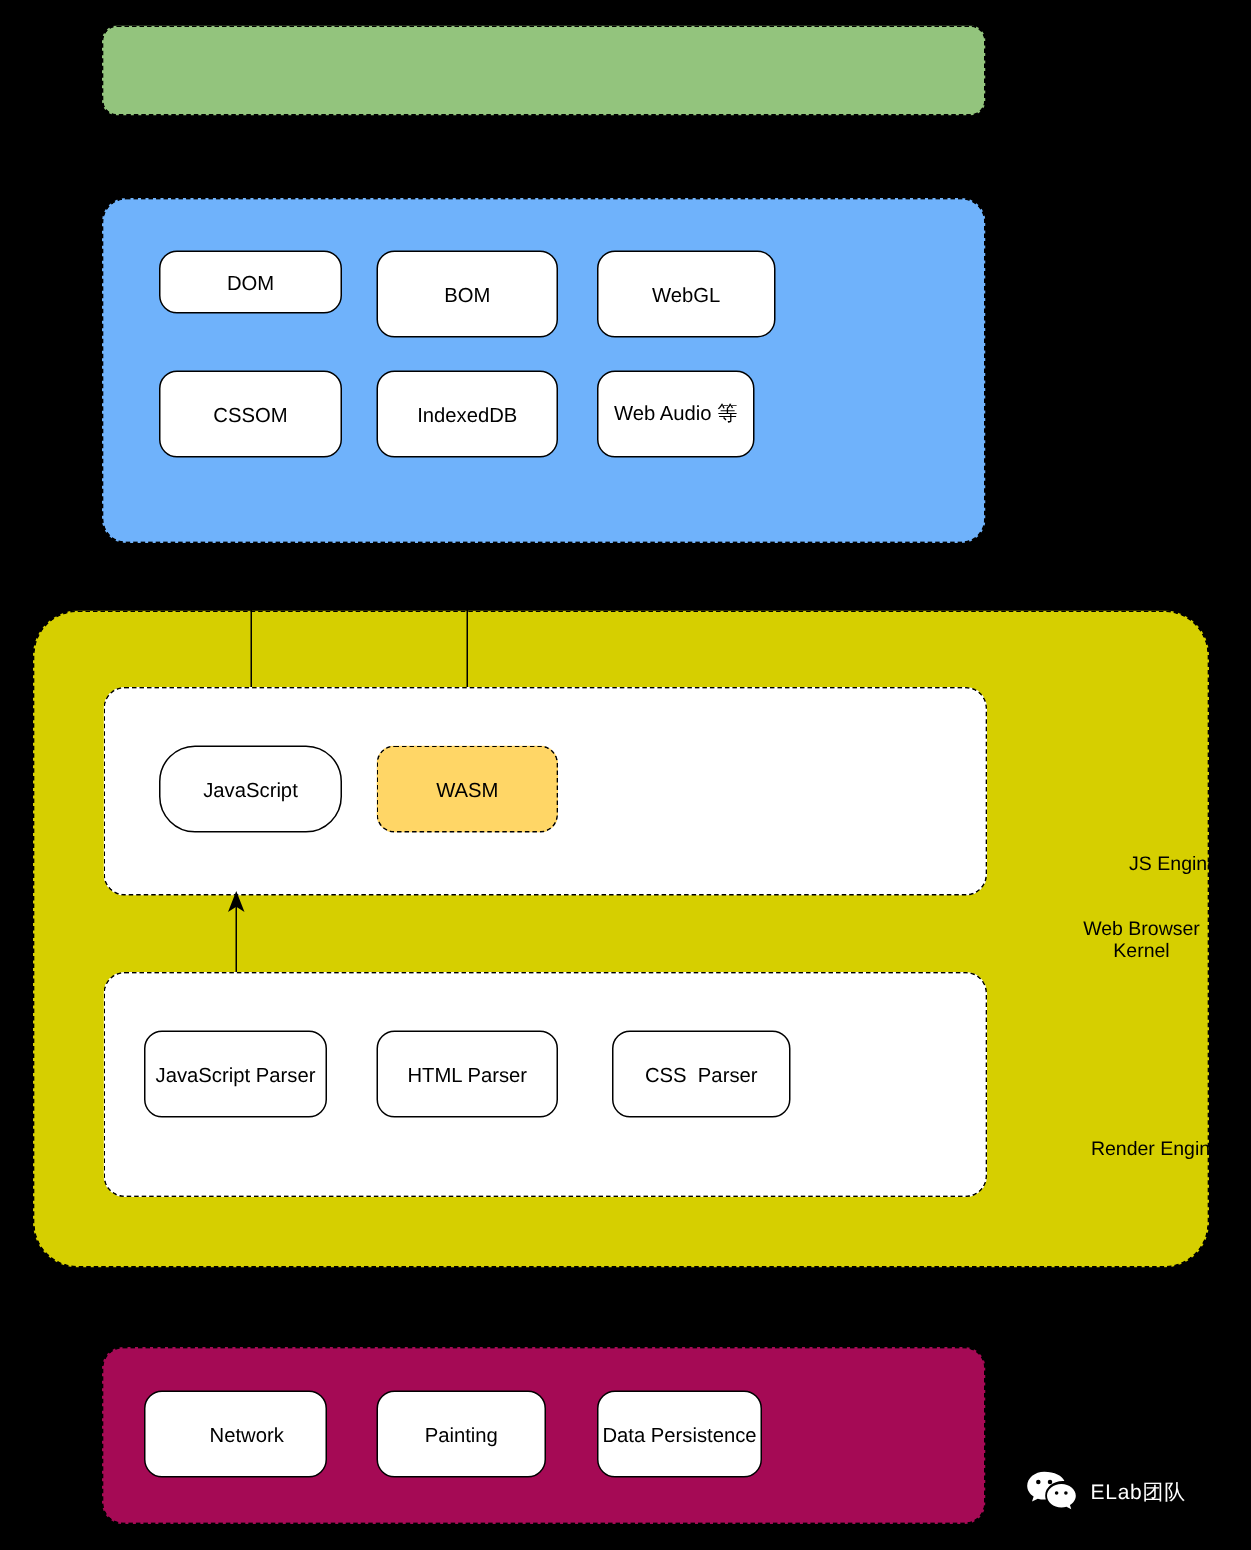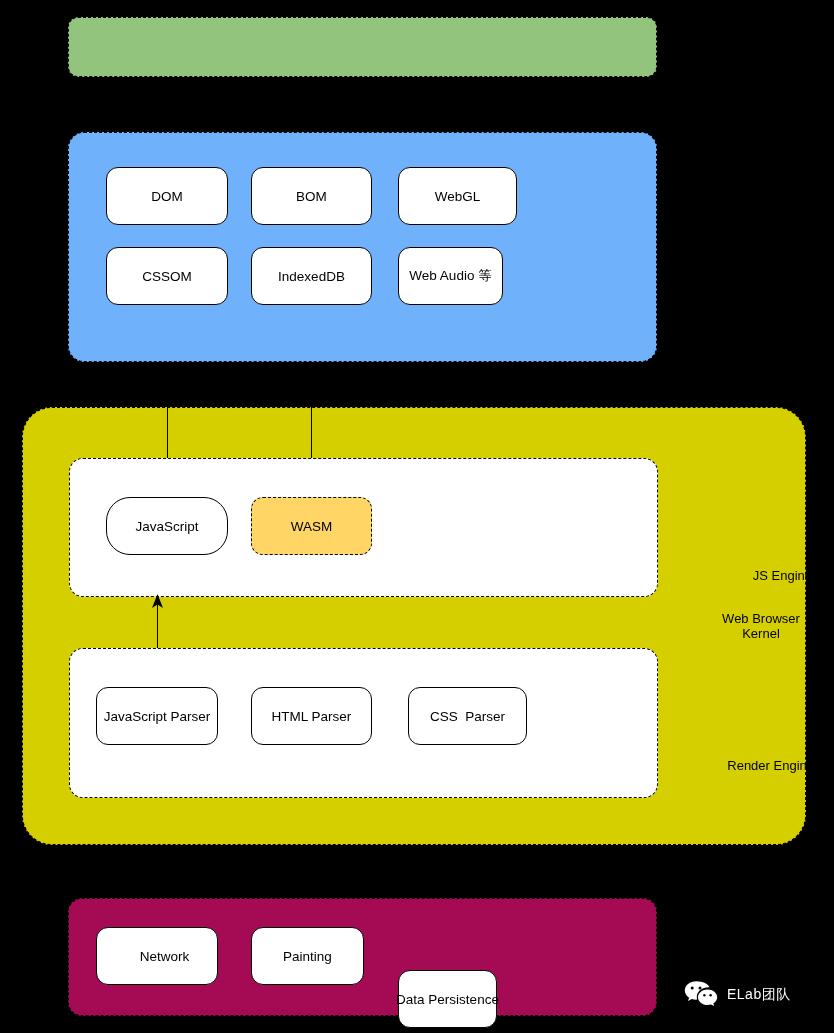--- a/index.html
+++ b/index.html
@@ -127,21 +127,21 @@
 <body>
 
 <div id="canvas">
 
   <div class="layer ui-layer"></div>
   <div class="layer-label ui-layer-label">User Interface</div>
 
   <div class="layer webapi-layer"></div>
   <div class="layer-label webapi-label">Web API</div>
 
-  <div class="node" style="left:106px; top:167px; width:122px; height:58px;">DOM</div>
+  <div class="node" style="left:106px; top:167px; width:122px; height:42px;">DOM</div>
   <div class="node" style="left:251px; top:167px; width:121px; height:58px;">BOM</div>
   <div class="node" style="left:398px; top:167px; width:119px; height:58px;">WebGL</div>
   <div class="node" style="left:106px; top:247px; width:122px; height:58px;">CSSOM</div>
   <div class="node" style="left:251px; top:247px; width:121px; height:58px;">IndexedDB</div>
   <div class="node" style="left:398px; top:247px; width:105px; height:58px;">Web Audio 等</div>
 
   <div class="layer kernel-layer"></div>
   <div class="layer-label kernel-label">Web Browser
 Kernel</div>
 
@@ -164,21 +164,21 @@
 
   <div class="node" style="left:96px; top:687px; width:122px; height:58px;">JavaScript Parser</div>
   <div class="node" style="left:251px; top:687px; width:121px; height:58px;">HTML Parser</div>
   <div class="node" style="left:408px; top:687px; width:119px; height:58px;">CSS  Parser</div>
 
   <div class="layer bottom-layer"></div>
   <div class="layer-label bottom-label">Bottom Layer</div>
 
   <div class="node" style="left:96px; top:927px; width:122px; height:58px;padding-left:15px;">Network</div>
   <div class="node" style="left:251px; top:927px; width:113px; height:58px;">Painting</div>
-  <div class="node" style="left:398px; top:970px; width:99px; height:58px;text-align:center;">Data Persistence</div>
+  <div class="node" style="left:398px; top:927px; width:110px; height:58px;text-align:center;">Data Persistence</div>
 
   <div class="watermark">
     <svg class="wechat-icon" viewBox="0 0 34 28">
       <path d="M12.2 1.2C5.9 1.2 0.8 5.4 0.8 10.5c0 2.9 1.7 5.5 4.3 7.2l-1.1 3.3 3.9-1.9c1.3 0.4 2.7 0.6 4.3 0.6 0.3 0 0.7 0 1-0.1-0.3-0.8-0.4-1.7-0.4-2.6 0-5.4 5.2-9.7 11.6-9.7 0.4 0 0.8 0 1.2 0.1C24.4 4 18.9 1.2 12.2 1.2z" fill="#ffffff"></path>
       <circle cx="8.2" cy="8.0" r="1.5" fill="#000000"></circle>
       <circle cx="16.0" cy="8.0" r="1.5" fill="#000000"></circle>
       <path d="M33.2 17.2c0-4.3-4.3-7.8-9.6-7.8s-9.6 3.5-9.6 7.8 4.3 7.8 9.6 7.8c1.2 0 2.3-0.2 3.4-0.5l3.2 1.6-0.9-2.7c2.3-1.4 3.9-3.6 3.9-6.2z" fill="#ffffff"></path>
       <circle cx="20.4" cy="15.3" r="1.2" fill="#000000"></circle>
       <circle cx="26.6" cy="15.3" r="1.2" fill="#000000"></circle>
     </svg>

